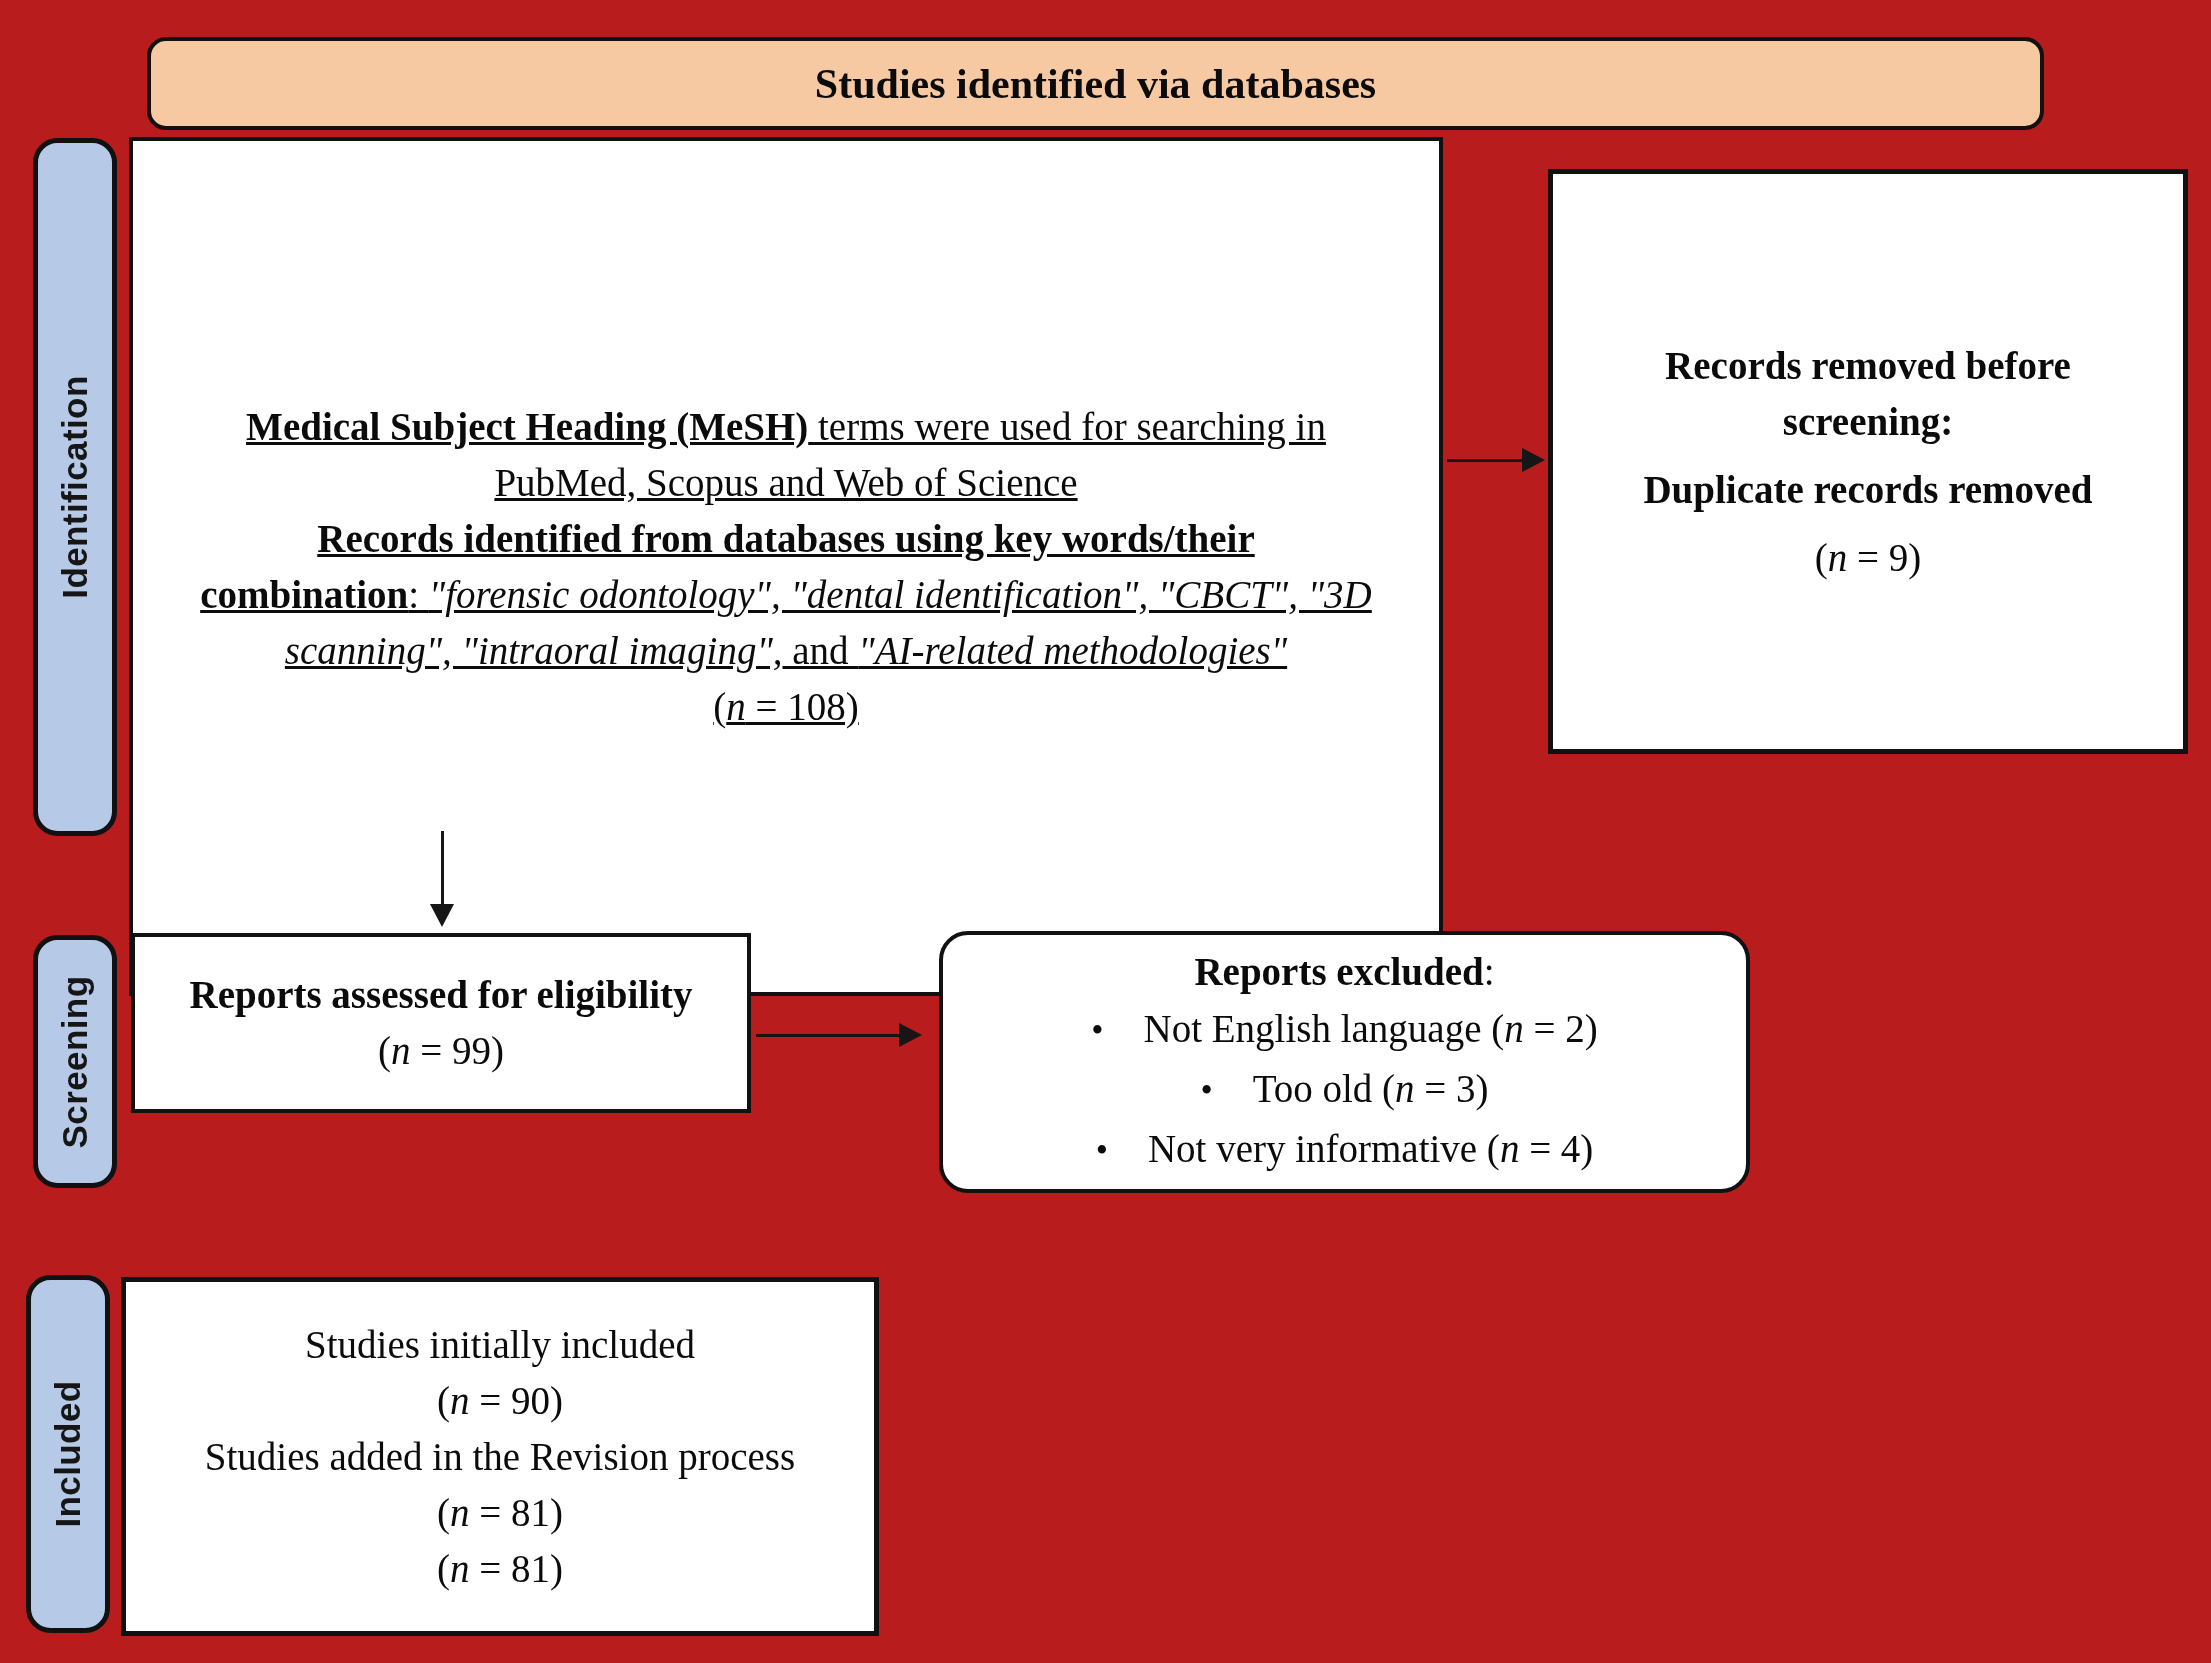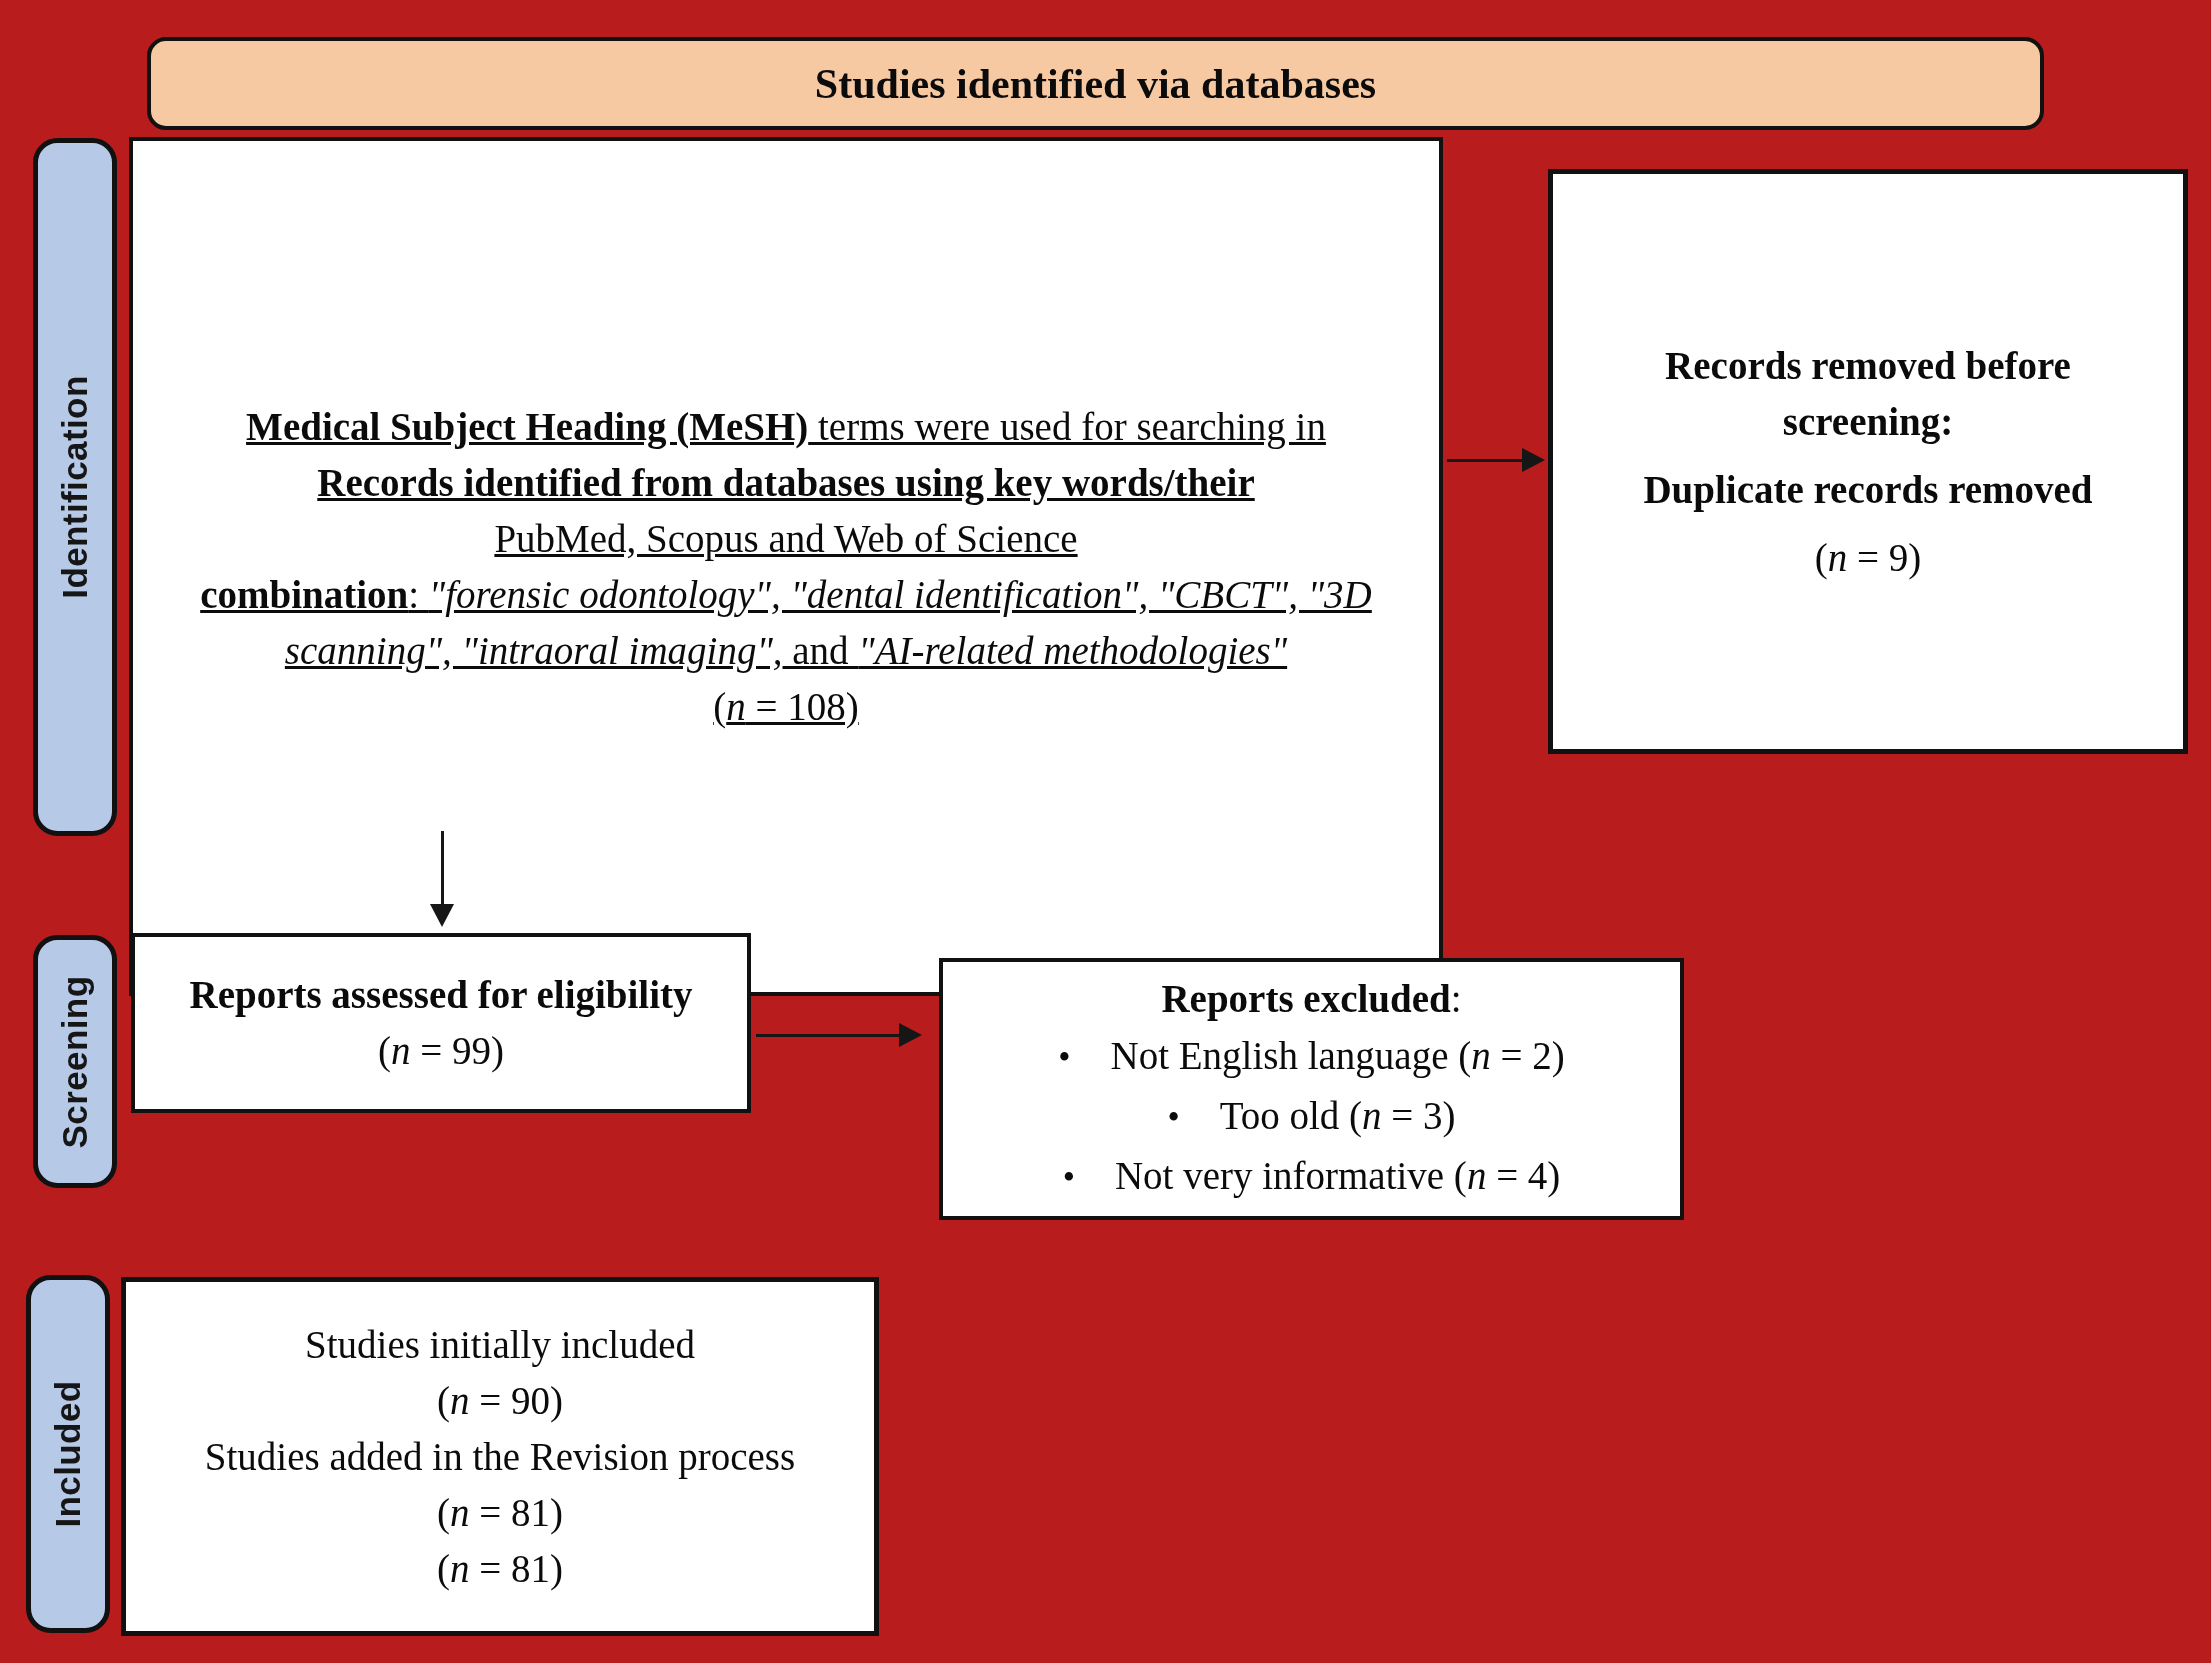--- a/index.html
+++ b/index.html
@@ -59,21 +59,21 @@
     box-sizing: border-box;
     background: #ffffff;
     border: 4.4px solid #111111;
     display: flex; flex-direction: column;
     align-items: center; justify-content: center;
     text-align: center;
   }
   .box-identification { left: 129px;  top: 137px;  width: 1314px; height: 859px; text-decoration: underline; }
   .box-removed        { left: 1548px; top: 169px;  width: 640px;  height: 585px; border-width: 5.2px; gap: 12px; }
   .box-eligibility    { left: 131px;  top: 933px; width: 620px;  height: 180px; }
-  .box-excluded       { left: 939px; top: 958px; width: 745px;  height: 262px; }
+  .box-excluded       { left: 939px; top: 931px; width: 811px;  height: 262px; border-radius: 29px; }
   .box-included       { left: 121px;  top: 1277px; width: 758px;  height: 359px; border-width: 5.2px; justify-content: center; }
 
   .bline {
     font-size: 39px;
     line-height: 56px;
     white-space: nowrap;
   }
   .bline.wrap { white-space: normal; }
   .bold { font-weight: bold; }
   .ital { font-style: italic; }
@@ -125,22 +125,22 @@
   </div>
   <div class="stage-tab tab-screening">
     <span class="vlabel">Screening</span>
   </div>
   <div class="stage-tab tab-included">
     <span class="vlabel">Included</span>
   </div>
 
   <div class="box box-identification">
     <div class="bline"><span class="bold">Medical Subject Heading (MeSH)</span><span> terms were used for searching in</span></div>
+    <div class="bline">PubMed, Scopus and Web of Science</div>
     <div class="bline bold">Records identified from databases using key words/their</div>
-    <div class="bline">PubMed, Scopus and Web of Science</div>
     <div class="bline"><span class="bold">combination</span><span>: </span><span class="ital">"forensic odontology", "dental identification", "CBCT", "3D</span></div>
     <div class="bline"><span class="ital">scanning", "intraoral imaging",</span><span> and </span><span class="ital">"AI-related methodologies"</span></div>
     <div class="bline"><span>(</span><span class="nvar">n</span><span> = 108)</span></div>
   </div>
 
   <div class="box box-removed">
     <div class="bline wrap bold">Records removed before screening:</div>
     <div class="bline bold">Duplicate records removed</div>
     <div class="bline"><span>(</span><span class="nvar">n</span><span> = 9)</span></div>
   </div>

